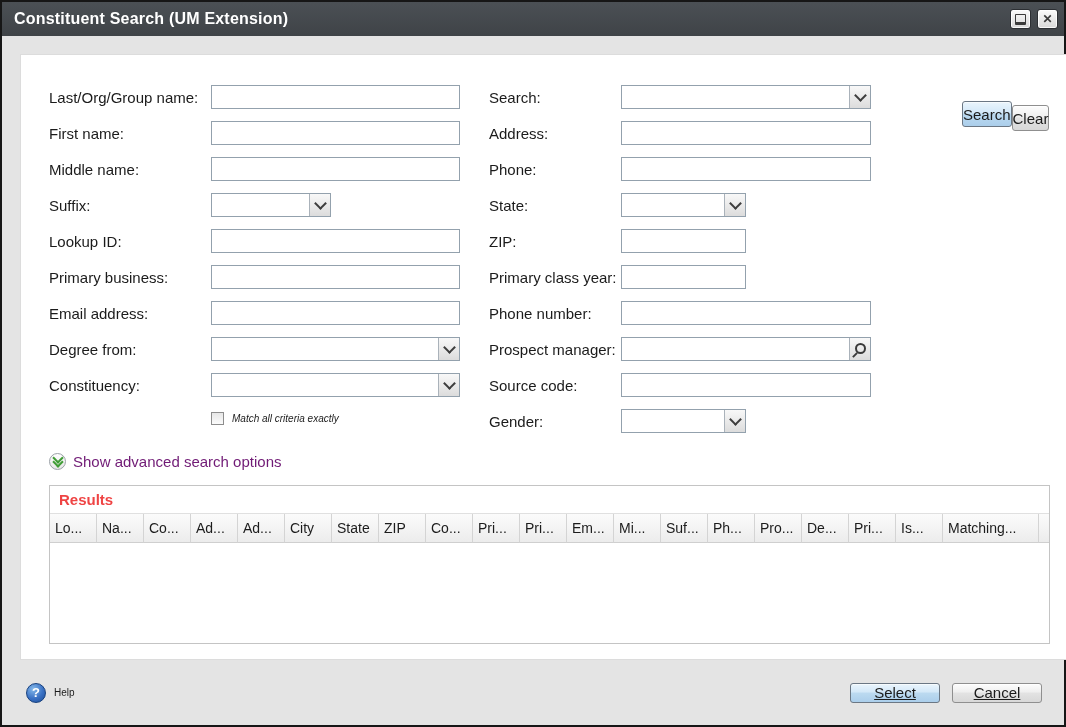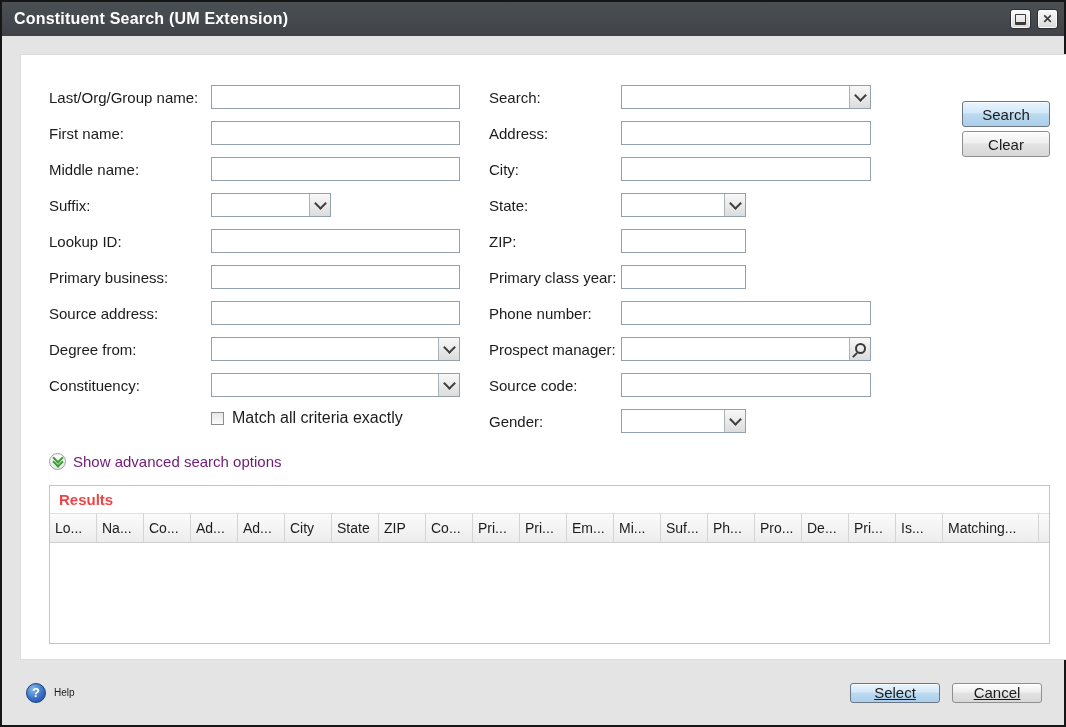--- a/index.html
+++ b/index.html
@@ -27,23 +27,23 @@
   .w249{width:249px;} .w250{width:250px;} .w125{width:125px;}
   .combo{display:flex;align-items:stretch;height:24px;box-sizing:border-box;border:1px solid #93a1ad;background:#fff;}
   .combo-120{width:120px;} .combo-249{width:249px;} .combo-250{width:250px;} .combo-125{width:125px;}
   .combo-field{flex:1;min-width:0;border:none;outline:none;background:transparent;font:15px "Liberation Sans",sans-serif;padding:0 4px;}
   .cbtn{width:20px;flex:0 0 20px;display:flex;align-items:center;justify-content:center;background:linear-gradient(#f8f8f8,#dcdcdc);border-left:1px solid #aab2ba;cursor:pointer;}
   .chevron{width:7px;height:7px;border-right:2px solid #3d3d3d;border-bottom:2px solid #3d3d3d;transform:rotate(45deg);margin-top:-4px;}
   .mag{position:relative;width:7px;height:7px;border:2px solid #3a3a3a;border-radius:50%;margin-top:-2px;}
   .mag::after{content:"";position:absolute;width:2px;height:6px;background:#3a3a3a;transform:rotate(45deg);left:-3px;top:7px;}
   .checkbox-row{height:30px;display:flex;align-items:center;padding-left:162px;}
   .checkbox{width:13px;height:13px;box-sizing:border-box;border:1px solid #8d8d8d;background:linear-gradient(#e7e7e7,#fbfbfb);margin-right:8px;cursor:pointer;}
-  .cb-label{font-size:16px;color:#1b1b1b;}
-  
-  .btn-col{margin-left:auto;width:88px;flex:0 0 88px;display:flex;flex-direction:column;margin-top:22px;}
+  .cb-label{font-size:10px;color:#1b1b1b;font-style:italic;}
+  
+  .btn-col{margin-left:auto;width:88px;flex:0 0 88px;display:flex;margin-top:22px;}
   .btn{height:26px;box-sizing:border-box;border-radius:3px;display:flex;align-items:center;justify-content:center;font-size:15px;color:#1b1b1b;cursor:pointer;}
   .btn-blue{border:1px solid #6b7784;background:linear-gradient(#eaf5fd,#d3e8f8 45%,#bcdaf0 50%,#abceeb);box-shadow:inset 0 1px 0 #f6fbfe;}
   .btn-gray{border:1px solid #8f8f8f;background:linear-gradient(#fdfdfd,#efefef 45%,#e3e3e3 50%,#d8d8d8);box-shadow:inset 0 1px 0 #ffffff;}
   .btn + .btn{margin-top:4px;}
   
   .adv-row{display:flex;align-items:center;margin-top:10px;height:24px;cursor:pointer;width:fit-content;}
   .adv-icon{width:17px;height:17px;box-sizing:border-box;border-radius:50%;border:1px solid #9aa0a6;background:linear-gradient(#ffffff,#e6e6e6);display:flex;flex-direction:column;align-items:center;justify-content:center;margin-right:7px;}
   .gchev{width:6px;height:6px;border-right:2px solid #3f9c35;border-bottom:2px solid #3f9c35;transform:rotate(45deg);}
   .gchev.first{margin-top:-3px;} .gchev.second{margin-top:-4px;}
   .adv-label{font-size:15px;color:#701a75;}
@@ -109,21 +109,21 @@
           </div>
           <div class="frow">
             <span class="flabel flabel-l">Lookup ID:</span>
             <input class="tinput w249" style="">
           </div>
           <div class="frow">
             <span class="flabel flabel-l">Primary business:</span>
             <input class="tinput w249" style="">
           </div>
           <div class="frow">
-            <span class="flabel flabel-l">Source address:</span>
+            <span class="flabel flabel-l">Email address:</span>
             <input class="tinput w249" style="">
           </div>
           <div class="frow">
             <span class="flabel flabel-l">Degree from:</span>
             <div class="combo combo-249">
               <div class="combo-field"></div>
               <div class="cbtn">
                 <span class="chevron"></span>
               </div>
             </div>
@@ -151,21 +151,21 @@
               <div class="cbtn">
                 <span class="chevron"></span>
               </div>
             </div>
           </div>
           <div class="frow">
             <span class="flabel flabel-r">Address:</span>
             <input class="tinput w250" style="">
           </div>
           <div class="frow">
-            <span class="flabel flabel-r">City:</span>
+            <span class="flabel flabel-r">Phone:</span>
             <input class="tinput w250" style="">
           </div>
           <div class="frow">
             <span class="flabel flabel-r">State:</span>
             <div class="combo combo-125">
               <div class="combo-field"></div>
               <div class="cbtn">
                 <span class="chevron"></span>
               </div>
             </div>

